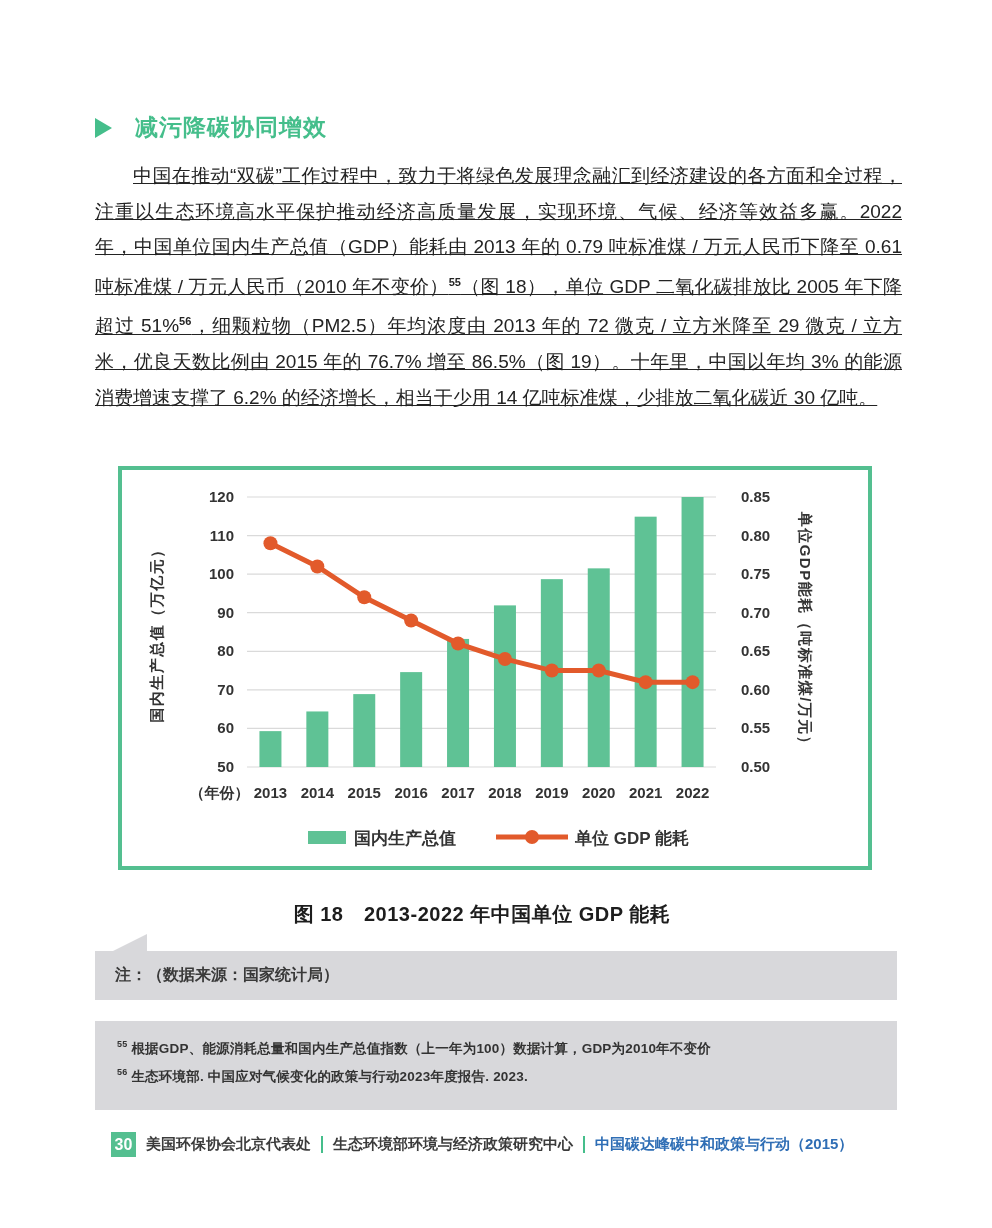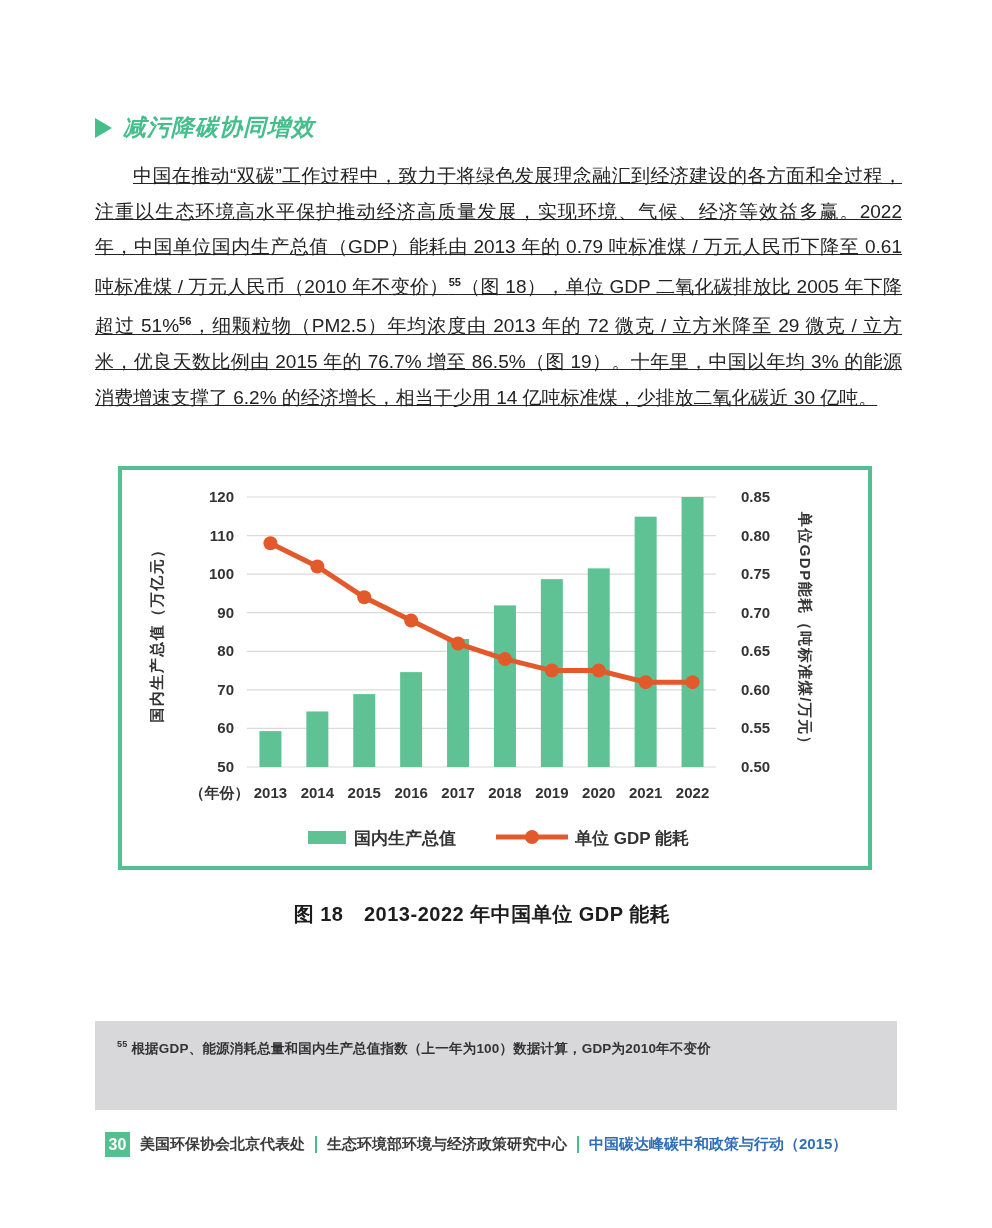--- a/index.html
+++ b/index.html
@@ -3,21 +3,21 @@
 <meta charset="utf-8">
 <style>
   :root{
     --green:#45BE8B; --border-green:#54BF90; --bar-green:#5FC295;
     --orange:#E25A2B; --blue:#2F6EB5; --gray:#D8D8DB; --ink:#232323;
   }
   *{margin:0;padding:0;box-sizing:border-box;}
   body{background:#fff;font-family:"Liberation Sans","DejaVu Sans",sans-serif;}
   .page{position:relative;width:992px;height:1228px;background:#fff;margin:0 auto;overflow:hidden;}
 
-  .section-heading{position:absolute;left:95px;top:112px;display:flex;align-items:center;gap:11px;font-style:italic;}
+  .section-heading{position:absolute;left:95px;top:112px;display:flex;align-items:center;gap:23px;}
   .tri{width:0;height:0;border-left:17px solid var(--green);border-top:10px solid transparent;border-bottom:10px solid transparent;}
   .section-heading h1{font-size:23px;font-weight:bold;color:var(--green);letter-spacing:1px;}
 
   .body-text{position:absolute;left:95px;top:158px;width:807px;font-size:19px;line-height:35.5px;
     color:var(--ink);text-align:justify;text-indent:2em;font-weight:500;text-decoration:underline;}
   .body-text sup{font-size:11px;font-weight:600;}
 
   .chart-frame{position:absolute;left:118px;top:466px;width:754px;height:404px;border:4px solid var(--border-green);background:#fff;}
   .chart-frame svg{display:block;width:746px;height:396px;}
   .tick{font:600 15px "Liberation Sans","DejaVu Sans",sans-serif;fill:#333;}
@@ -30,21 +30,21 @@
   .note-box{position:absolute;left:95px;top:951px;width:802px;height:49px;background:var(--gray);
     display:flex;align-items:center;padding-left:20px;font-size:16px;font-weight:bold;color:#3a3a3a;}
   .note-tail{position:absolute;left:18px;top:-17px;width:34px;height:17px;background:var(--gray);
     clip-path:polygon(100% 0,100% 100%,0 100%);}
 
   .footnotes{position:absolute;left:95px;top:1021px;width:802px;height:89px;background:var(--gray);
     padding:18px 24px 0 22px;font-size:13.5px;font-weight:600;color:#333;}
   .footnotes .fn-line{margin-bottom:9px;letter-spacing:.2px;}
   .footnotes sup{font-size:9px;margin-right:4px;}
 
-  .footer{position:absolute;left:105px;top:1132px;display:flex;align-items:center;font-size:15px;font-weight:bold;color:#3b3b3b;}
+  .footer{position:absolute;left:111px;top:1132px;display:flex;align-items:center;font-size:15px;font-weight:bold;color:#3b3b3b;}
   .page-badge{width:25px;height:25px;background:var(--border-green);color:#fff;display:flex;align-items:center;
     justify-content:center;font-size:16px;font-weight:bold;margin-right:10px;}
   .sep{width:2px;height:17px;background:var(--green);margin:0 10px;}
   .footer-report{color:var(--blue);}
 </style>
 </head>
 <body>
 
 <div class="page">
 
@@ -118,23 +118,28 @@
         <rect x="186" y="361" width="38" height="13" fill="#5FC295"></rect>
         <text x="232" y="374" class="legend-text">国内生产总值</text>
         <line x1="374" y1="367" x2="446" y2="367" stroke="#E25A2B" stroke-width="5"></line>
         <circle cx="410" cy="367" r="7" fill="#E25A2B"></circle>
         <text x="453" y="374" class="legend-text">单位 GDP 能耗</text>
       </svg>
   </div>
 
   <div class="figure-caption">图 18　2013-2022 年中国单位 GDP 能耗</div>
 
+  <div class="note-box">
+    <span class="note-tail"></span>
+    <span>注：（数据来源：国家统计局）</span>
+  </div>
 
   <div class="footnotes">
     <div class="fn-line"><sup>55</sup><span>根据GDP、能源消耗总量和国内生产总值指数（上一年为100）数据计算，GDP为2010年不变价</span></div>
+    <div class="fn-line"><sup>56</sup><span>生态环境部. 中国应对气候变化的政策与行动2023年度报告. 2023.</span></div>
   </div>
 
   <div class="footer">
     <span class="page-badge">30</span>
     <span>美国环保协会北京代表处</span>
     <span class="sep"></span>
     <span>生态环境部环境与经济政策研究中心</span>
     <span class="sep"></span>
     <span class="footer-report">中国碳达峰碳中和政策与行动（2015）</span>
   </div>

